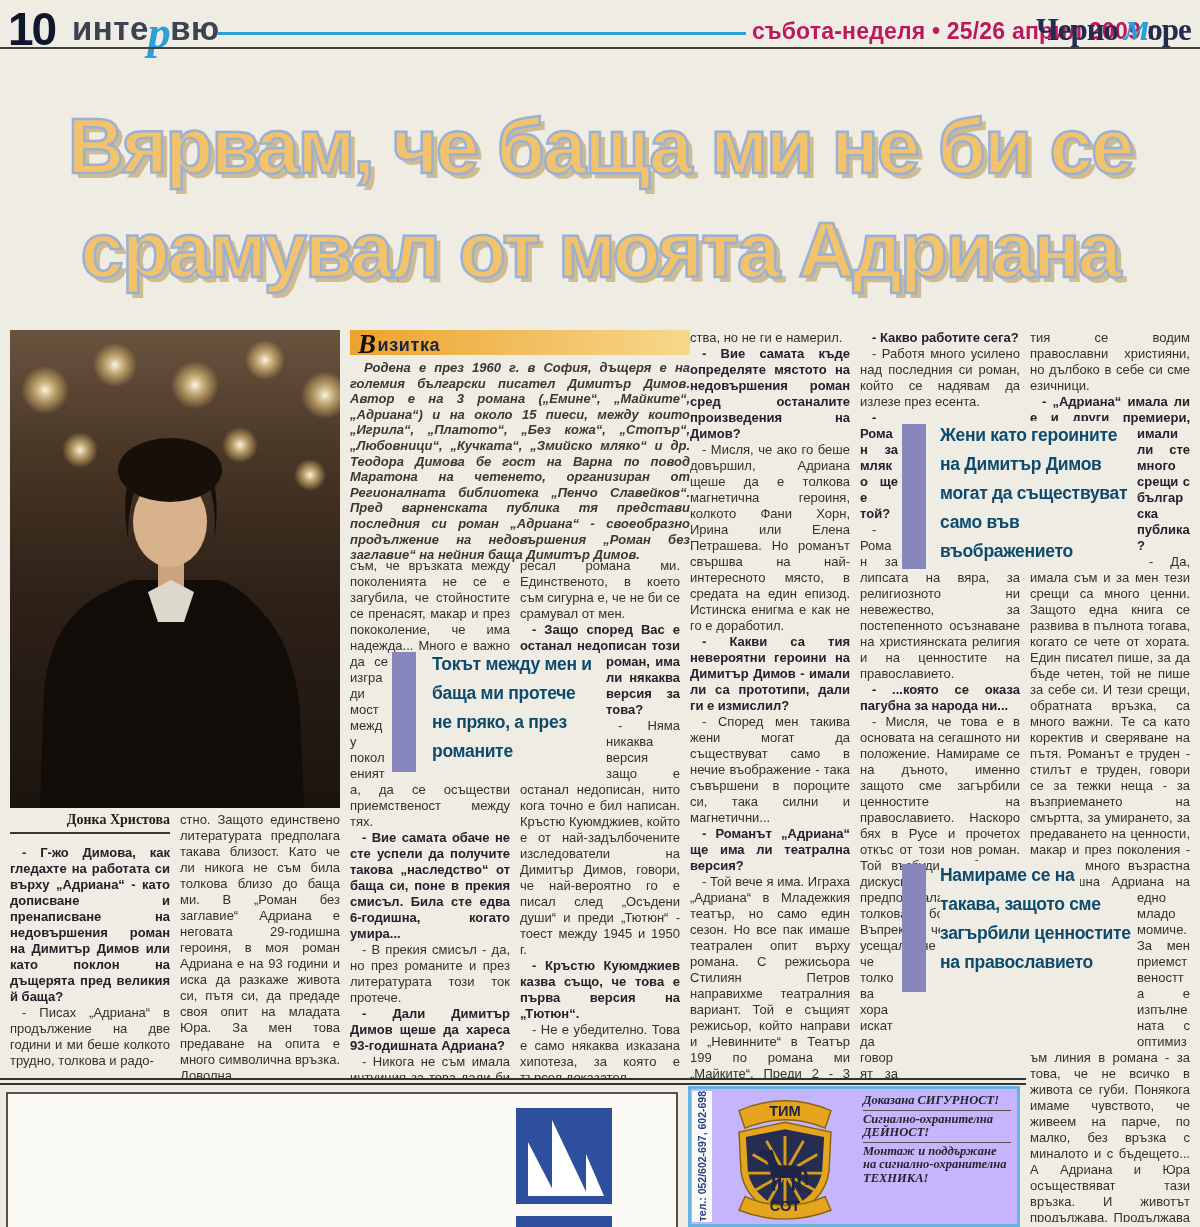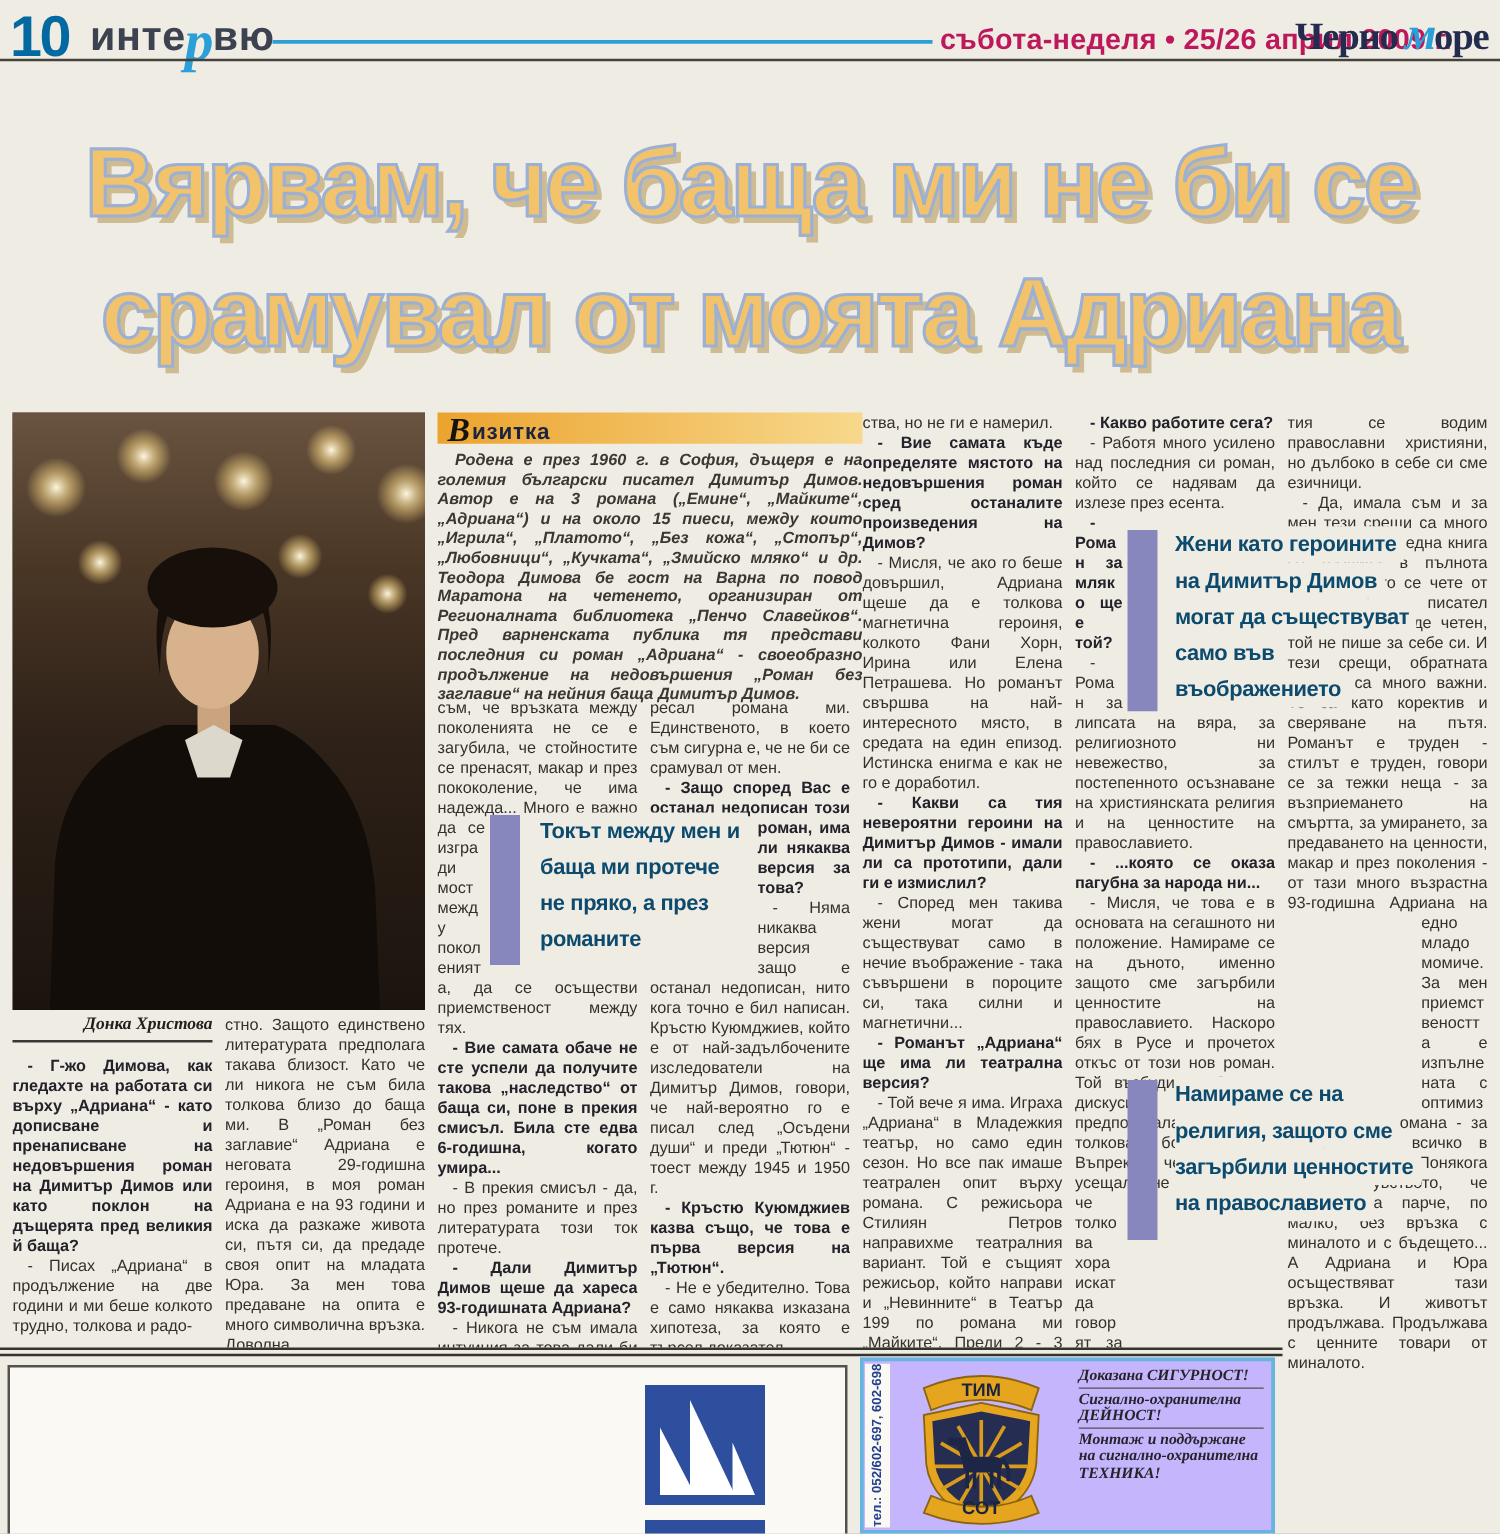--- a/index.html
+++ b/index.html
@@ -1,39 +1,39 @@
 <!DOCTYPE html>
 <html lang="bg"><head>
 <meta charset="utf-8">
 <style>
   html,body{margin:0;padding:0;}
   body{background:#d8d4ca;font-family:"Liberation Sans",sans-serif;}
   .page{position:relative;width:1200px;height:1227px;margin:0 auto;background:#efece4;overflow:hidden;
         box-shadow:0 0 8px rgba(0,0,0,.4);}
   
-  .pagenum{position:absolute;left:8px;top:2px;font-size:46px;font-weight:800;color:#0369a1;letter-spacing:-2px;}
+  .pagenum{position:absolute;left:8px;top:2px;font-size:46px;font-weight:800;color:#0f172a;letter-spacing:-2px;}
   .section{position:absolute;left:72px;top:10px;font-size:33px;font-weight:800;color:#3c4250;letter-spacing:.5px;}
   .section .accent{font-family:"Liberation Serif",serif;font-style:italic;font-weight:700;color:#2a9fd8;
         font-size:46px;line-height:0;position:relative;top:8px;margin:0 -1px;}
   .mast-line{position:absolute;left:218px;top:32px;width:528px;height:3px;background:#2a9fd8;}
   .date-line{position:absolute;left:752px;top:18px;font-size:23px;font-weight:700;color:#be185d;letter-spacing:.2px;}
   .logo{position:absolute;left:1036px;top:6px;font-family:"Liberation Serif",serif;font-weight:700;
         font-size:31px;color:#232c4e;letter-spacing:-1px;}
   .logo .wave{font-style:italic;color:#2a9fd8;font-size:37px;margin:0 -1px;}
   .dark-rule{position:absolute;left:0;top:47px;width:1200px;height:2px;background:#45423c;}
   
   .kicker{position:absolute;left:12px;top:57px;width:1176px;height:32px;line-height:32px;text-align:center;
         background:linear-gradient(180deg,#f5ca74,#efb84e);font-size:23px;font-weight:800;color:#2b50a8;letter-spacing:.4px;}
   .headline{position:absolute;left:0;top:94px;width:1200px;margin:0;text-align:center;
         font-size:78px;line-height:104px;font-weight:800;letter-spacing:-2px;color:#f2c36a;
         -webkit-text-stroke:2.5px #9cb0d4;text-shadow:5px 5px 0 rgba(166,128,44,.45);}
   
   .photo{position:absolute;left:10px;top:330px;width:330px;height:478px;overflow:hidden;background:#2a2018;}
   .byline{position:absolute;left:10px;top:812px;width:160px;text-align:right;
-        font-family:"Liberation Serif",serif;font-style:italic;font-weight:700;font-size:14px;color:#22201c;
+        font-family:"Liberation Serif",serif;font-weight:700;font-size:14px;color:#22201c;
         border-bottom:2px solid #3a3834;padding-bottom:4px;}
   
   .viz{position:absolute;left:350px;top:330px;width:340px;height:224px;}
   .viz-head{height:25px;line-height:25px;background:linear-gradient(90deg,#eca32e,#f7d88c);
         padding-left:8px;color:#1c2440;font-weight:800;font-size:18px;letter-spacing:.6px;}
   .viz-head .initial{font-family:"Liberation Serif",serif;font-style:italic;font-weight:900;font-size:27px;
         color:#15130e;position:relative;top:2px;margin-right:1px;}
   .viz-body{margin-top:5px;font-weight:700;font-style:italic;font-size:13px;line-height:15.6px;
         text-align:justify;color:#3b3733;text-indent:14px;}
   
@@ -164,20 +164,21 @@
     <p class="q"><span>- Какво работите сега?</span></p>
     <p><span>- Работя много усилено над последния си роман, който се надявам да излезе през есента.</span></p>
     <p class="q"><span class="sp spr s3"></span><span>- Роман за мляко ще е той?</span></p>
     <p><span>- Роман за липсата на вяра, за религиозното ни невежество, за постепенното осъзнаване на християнската религия и на ценностите на православието.</span></p>
     <p class="q"><span>- ...която се оказа пагубна за народа ни...</span></p>
     <p><span>- Мисля, че това е в основата на сегашното ни положение. Намираме се на дъното, именно защото сме загърбили ценностите на православието. Наскоро бях в Русе и прочетох откъс от този нов роман. Той възбуди необуздана дискусия. Не съм предполагала, че това е толкова болна тема. Въпреки че съм го усещала, не </span><span class="sp spr s5"></span><span>предполагах, че толкова хора искат да говорят за това невежество, в което живеем, по отношение на религията. Само на хар-</span></p>
   </div>
 
   <div class="col" style="left:1030px;top:330px;height:892px;">
     <p class="cont"><span>тия се водим православни християни, но дълбоко в себе си сме езичници.</span></p>
+    <p class="q"><span>- „Адриана“ имала ли е и други премиери, </span><span class="sp spl s4"></span><span>имали ли сте много срещи с българска публика?</span></p>
     <p><span>- Да, имала съм и за мен тези срещи са много ценни. Защото една книга се развива в пълнота тогава, когато се чете от хората. Един писател пише, за да бъде четен, той не пише за себе си. И тези срещи, обратната връзка, са много важни. Те са като коректив и сверяване на пътя. Романът е труден - стилът е труден, говори се за тежки неща - за възприемането на смъртта, за умирането, за предаването на ценности, макар и през поколения - от тази много възрастна 93-годишна Адриана на </span><span class="sp spl s6"></span><span>едно младо момиче. За мен приемствеността е изпълнената с оптимизъм линия в романа - за това, че не всичко в живота се губи. Понякога имаме чувството, че живеем на парче, по малко, без връзка с миналото и с бъдещето... А Адриана и Юра осъществяват тази връзка. И животът продължава. Продължава с ценните товари от миналото.</span></p>
   </div>
 
   <div class="pqbar" style="left:392px;top:652px;height:120px;"></div>
   <div class="pq" style="left:432px;top:650px;">
     <span class="pql">Токът между мен и</span>
     <span class="pql">баща ми протече</span>
     <span class="pql">не пряко, а през</span>
     <span class="pql">романите</span>
   </div>
@@ -187,21 +188,21 @@
     <span class="pql">Жени като героините</span>
     <span class="pql">на Димитър Димов</span>
     <span class="pql">могат да съществуват</span>
     <span class="pql">само във</span>
     <span class="pql">въображението</span>
   </div>
 
   <div class="pqbar" style="left:902px;top:864px;height:128px;"></div>
   <div class="pq" style="left:940px;top:861px;">
     <span class="pql">Намираме се на</span>
-    <span class="pql">религия, защото сме</span>
+    <span class="pql">такава, защото сме</span>
     <span class="pql">загърбили ценностите</span>
     <span class="pql">на православието</span>
   </div>
 
   <div class="rule-double"></div>
 
   <div class="ad-left">
     <svg class="sail" viewBox="0 0 100 126">
       <rect x="2" y="6" width="96" height="96" fill="#2d4f9e"></rect>
       <polygon points="14,94 14,40 42,94" fill="#ffffff"></polygon>

